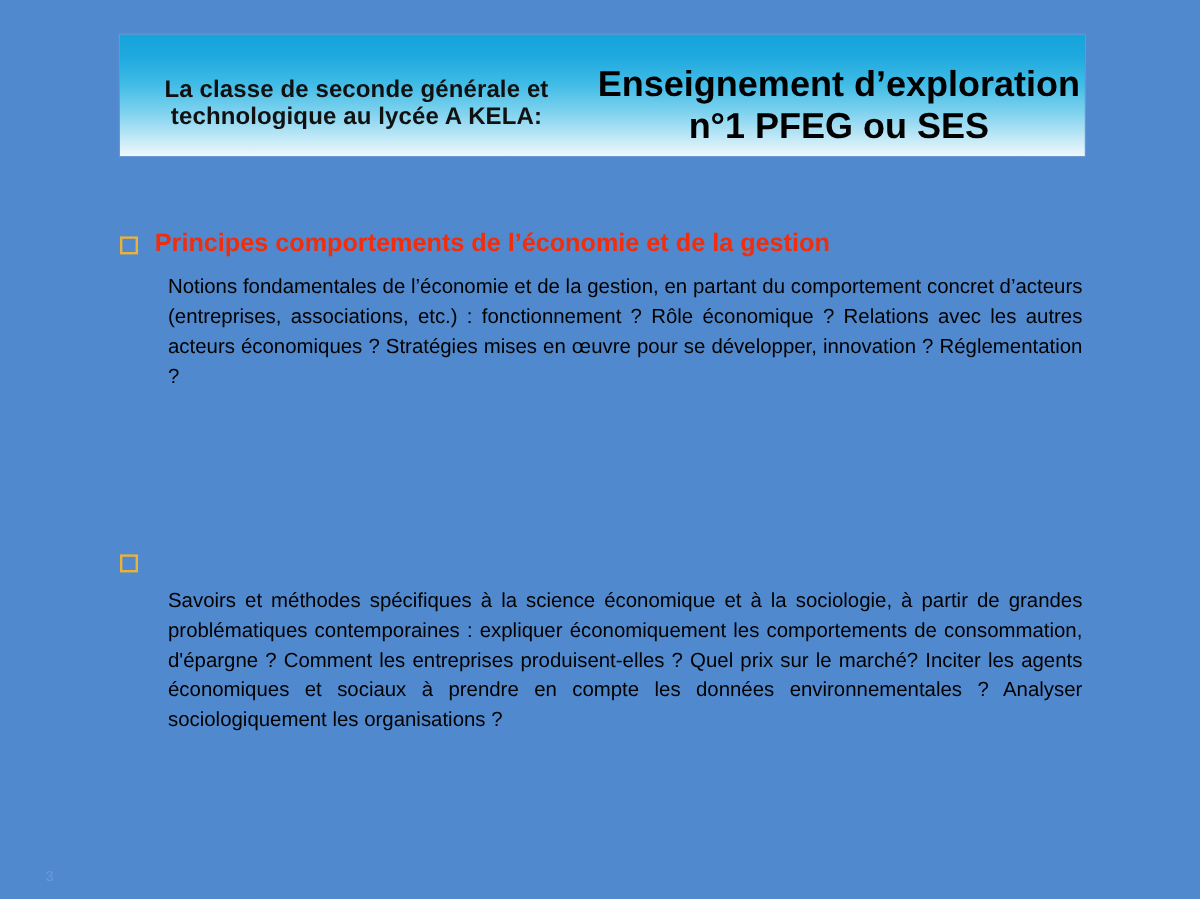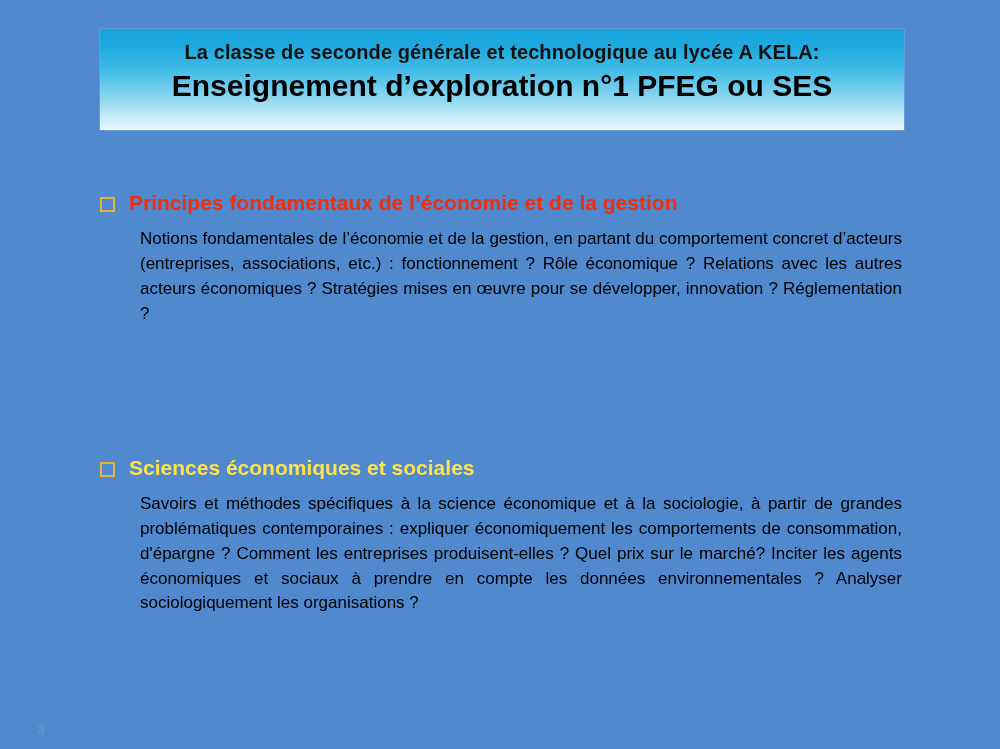--- a/index.html
+++ b/index.html
@@ -48,21 +48,21 @@
     height: 101px;
     background: linear-gradient(to bottom,
         #14a4dc 0%,
         #1fa9de 18%,
         #3fbbe6 40%,
         #84d4ef 66%,
         #c4e9f7 86%,
         #eef8fd 100%);
     box-shadow: 0 0 0 1px rgba(255,255,255,0.12);
     display: flex;
-    flex-direction: column;
+    flex-direction: row;
     align-items: center;
     justify-content: flex-start;
     padding-top: 12px;
     box-sizing: border-box;
   }
   .title-line1 {
     color: #111111;
     font-size: 20px;
     font-weight: bold;
     letter-spacing: 0.1px;
@@ -143,28 +143,27 @@
 <div class="content">
 
   <div class="title-banner">
     <div class="title-line1">La classe de seconde générale et technologique au lycée A KELA:</div>
     <div class="title-line2">Enseignement d’exploration n°1 PFEG ou SES</div>
   </div>
 
   <div class="section section-1">
     <div class="heading-row">
       <span class="bullet-square red"></span>
-      <span class="heading-text heading-red">Principes fondamentaux de l’économie et de la gestion</span>
+      <span class="heading-text heading-red">Principes comportements de l’économie et de la gestion</span>
     </div>
     <div class="body-text">Notions fondamentales de l’économie et de la gestion, en partant du comportement concret d’acteurs (entreprises, associations, etc.) : fonctionnement ? Rôle économique ? Relations avec les autres acteurs économiques ? Stratégies mises en œuvre pour se développer, innovation ? Réglementation ?</div>
   </div>
 
   <div class="section section-2">
     <div class="heading-row">
       <span class="bullet-square"></span>
-      <span class="heading-text heading-yellow">Sciences économiques et sociales</span>
     </div>
     <div class="body-text last-left">Savoirs et méthodes spécifiques à la science économique et à la sociologie, à partir de grandes problématiques contemporaines : expliquer économiquement les comportements de consommation, d'épargne ? Comment les entreprises produisent-elles ? Quel prix sur le marché? Inciter les agents économiques et sociaux à prendre en compte les données environnementales ? Analyser sociologiquement les organisations  ?</div>
   </div>
 
   <div class="page-number">3</div>
 
 </div>
 
 </body></html>

